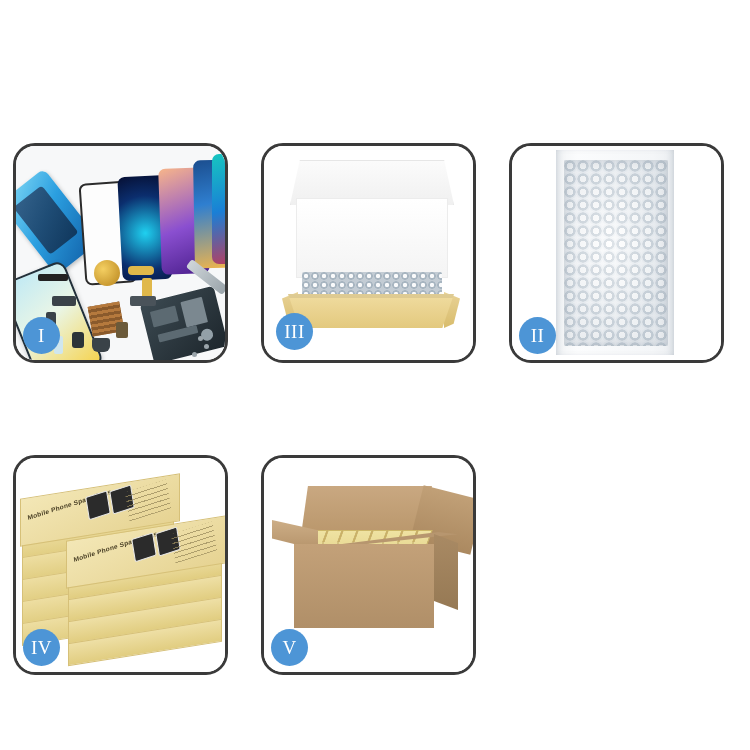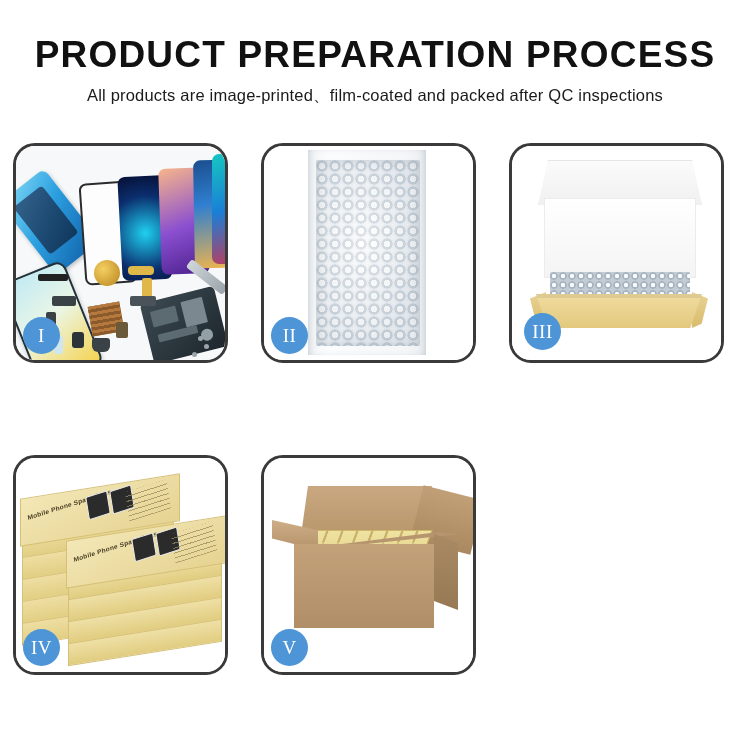--- a/index.html
+++ b/index.html
@@ -215,22 +215,20 @@
        background:rgba(150,120,86,.55);transform:skewY(22deg);}
   .b6sheen{position:absolute;left:96px;top:28px;width:88px;height:34px;
        background:linear-gradient(180deg,rgba(245,245,245,.9),rgba(230,230,230,.3));
        clip-path:polygon(18% 0,100% 14%,86% 100%,0 70%);}
 </style>
 </head>
 <body>
 
 <div class="page">
 
-  <div class="title">PRODUCT PREPARATION PROCESS</div>
-  <div class="subtitle">All products are image-printed、film-coated and packed after QC inspections</div>
 
   <div class="grid">
 
     <div class="row r1">
 
       <div class="card">
         <div class="photo p1">
           <div class="ph ph1"></div>
           <div class="ph ph2"></div>
           <div class="ph ph3"></div>
@@ -262,38 +260,38 @@
           <div class="screws">
             <i></i>
               <i></i>
               <i></i>
           </div>
         </div>
         <div class="badge b1">I</div>
       </div>
 
       <div class="card">
-        <div class="photo p2">
-          <div class="wrapbg"></div>
-          <div class="bubbles"></div>
-          <div class="wrapedge"></div>
-        </div>
-        <div class="badge b2">II</div>
-      </div>
-
-      <div class="card">
         <div class="photo p3">
           <div class="lid"></div>
           <div class="foam"></div>
           <div class="bwrap3"></div>
           <div class="trayL"></div>
           <div class="trayR"></div>
           <div class="tray"></div>
         </div>
         <div class="badge b3">III</div>
+      </div>
+
+      <div class="card">
+        <div class="photo p2">
+          <div class="wrapbg"></div>
+          <div class="bubbles"></div>
+          <div class="wrapedge"></div>
+        </div>
+        <div class="badge b2">II</div>
       </div>
 
     </div>
 
     <div class="row r2">
 
       <div class="card">
         <div class="photo p4">
           <div class="stack">
             <div class="sbox s5"></div>

